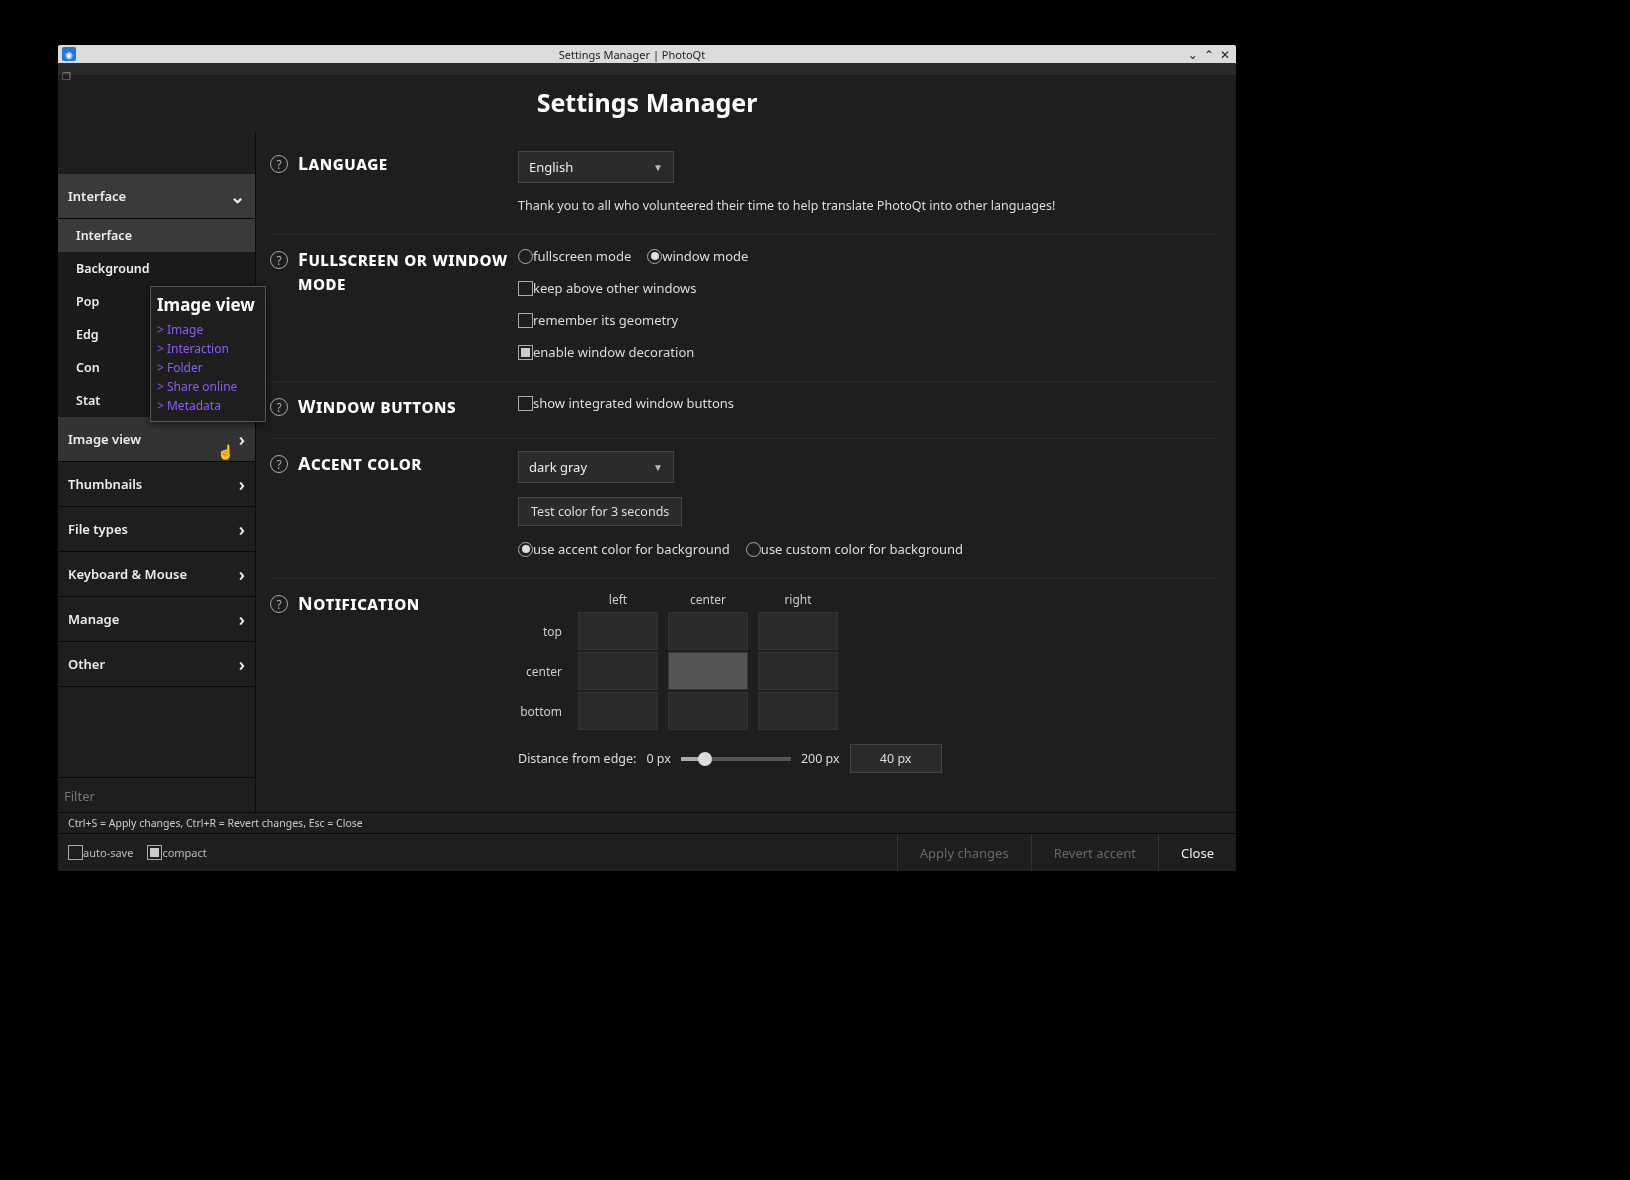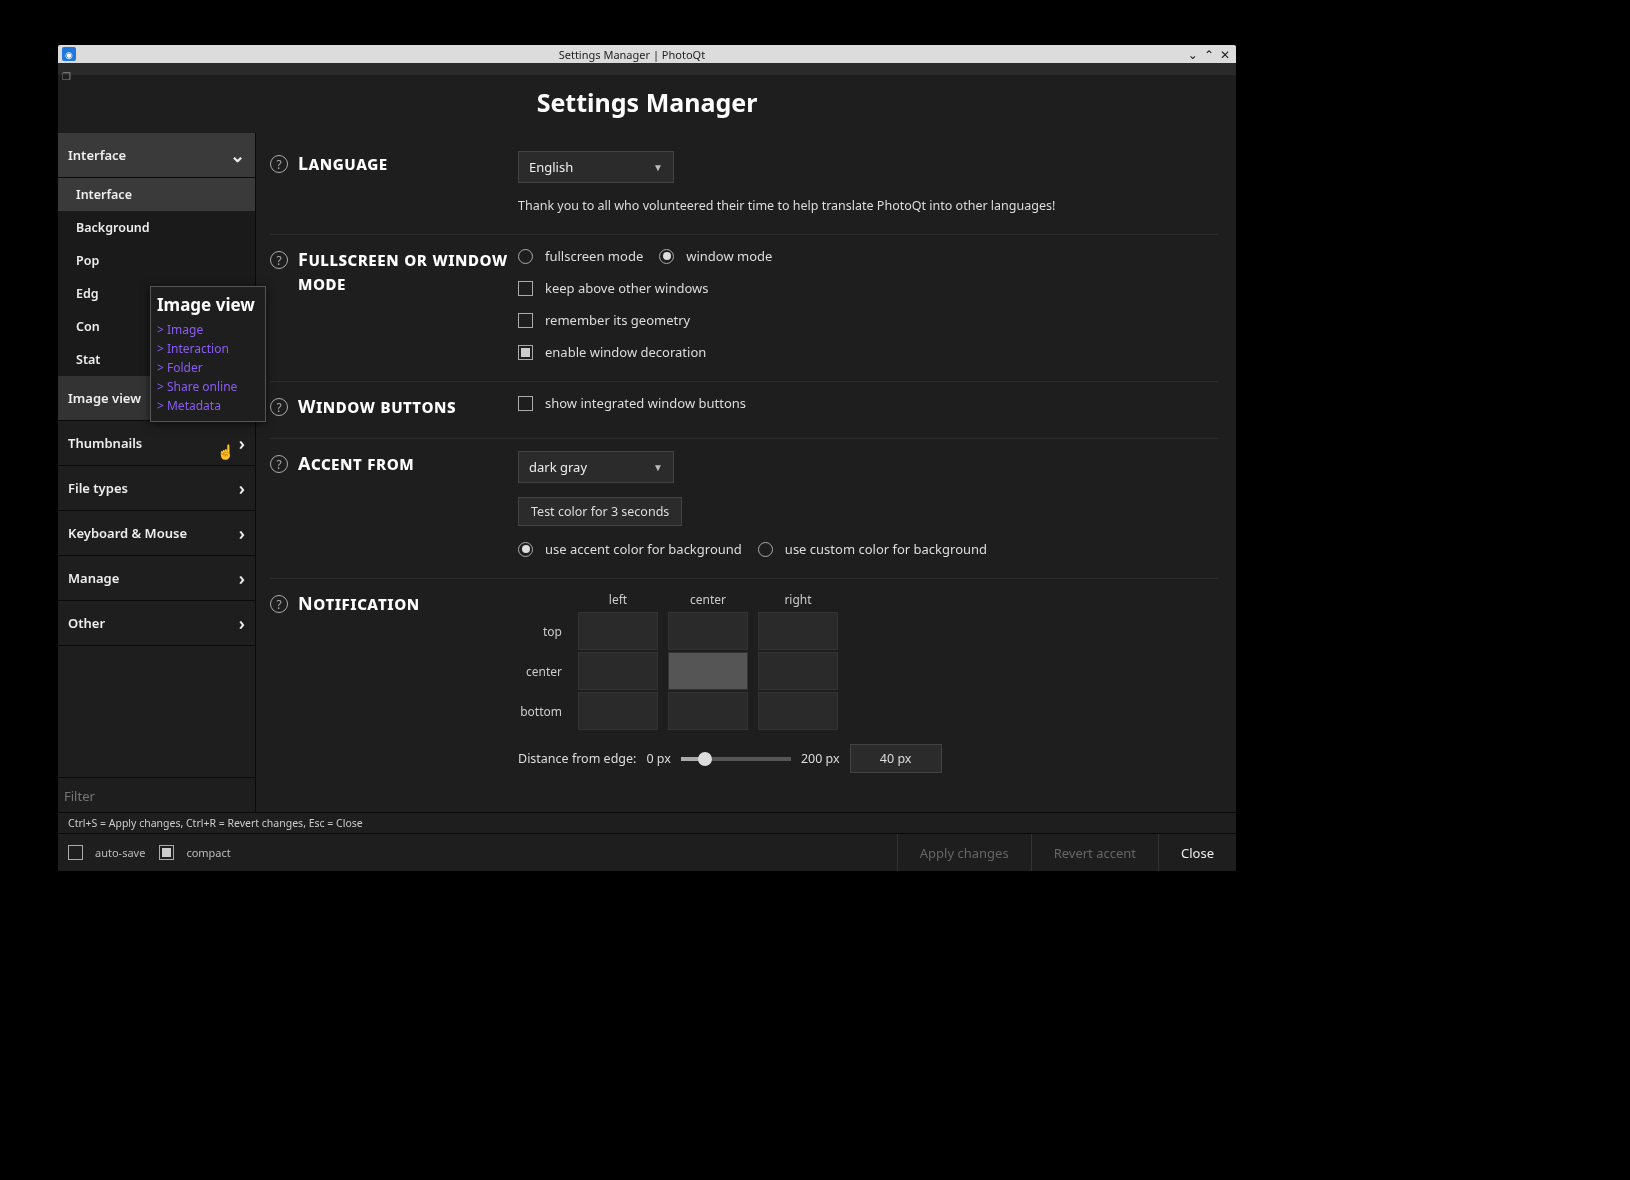--- a/index.html
+++ b/index.html
@@ -57,21 +57,21 @@
 
   
   .sidebar {
     width: 198px;
     background:#1e1e1e;
     border-right:1px solid #0a0a0a;
     display:flex;
     flex-direction:column;
     position:relative;
   }
-  .sidebar-scroll { flex:1; overflow:hidden; }
+  .sidebar-scroll { flex:1; overflow:hidden;margin-top:41px; }
   .cat {
     display:flex;
     align-items:center;
     justify-content:space-between;
     padding:10px 10px;
     color:#eee;
     font-weight:600;
     font-size:13px;
     border-bottom:1px solid #0a0a0a;
     cursor:pointer;
@@ -182,21 +182,21 @@
     border:1px solid #444;
     padding:6px 10px;
     width:156px;
     color:#eee;
     font-size:13px;
     cursor:pointer;
   }
   .select .arrow { color:#bbb; font-size:10px; }
   .row { display:flex; align-items:center; gap:16px; flex-wrap:wrap; }
   .radio, .check {
-    display:inline-flex; align-items:center; gap:12px; cursor:pointer;
+    display:inline-flex; align-items:center; gap:0; cursor:pointer;
   }
   .radio .r {
     width:15px;height:15px;border:1.5px solid #aaa;border-radius:50%;
     display:flex;align-items:center;justify-content:center;
   }
   .radio.sel .r::after { content:""; width:8px;height:8px;background:#ddd;border-radius:50%; }
   .check .c {
     width:15px;height:15px;border:1.5px solid #aaa;
     display:flex;align-items:center;justify-content:center;
   }
@@ -382,21 +382,21 @@
         <div class="sec-body">
           <label class="check">
             <span class="c"></span>
             <span>show integrated window buttons</span>
           </label>
         </div>
       </div>
 
       <div class="section">
         <div class="help-icon">?</div>
-        <div class="sec-label">Accent from</div>
+        <div class="sec-label">Accent color</div>
         <div class="sec-body">
           <div class="select">
             <span>dark gray</span>
             <span class="arrow">▼</span>
           </div>
           <div>
             <span class="btn">Test color for 3 seconds</span>
           </div>
           <div class="row">
             <label class="radio sel">

